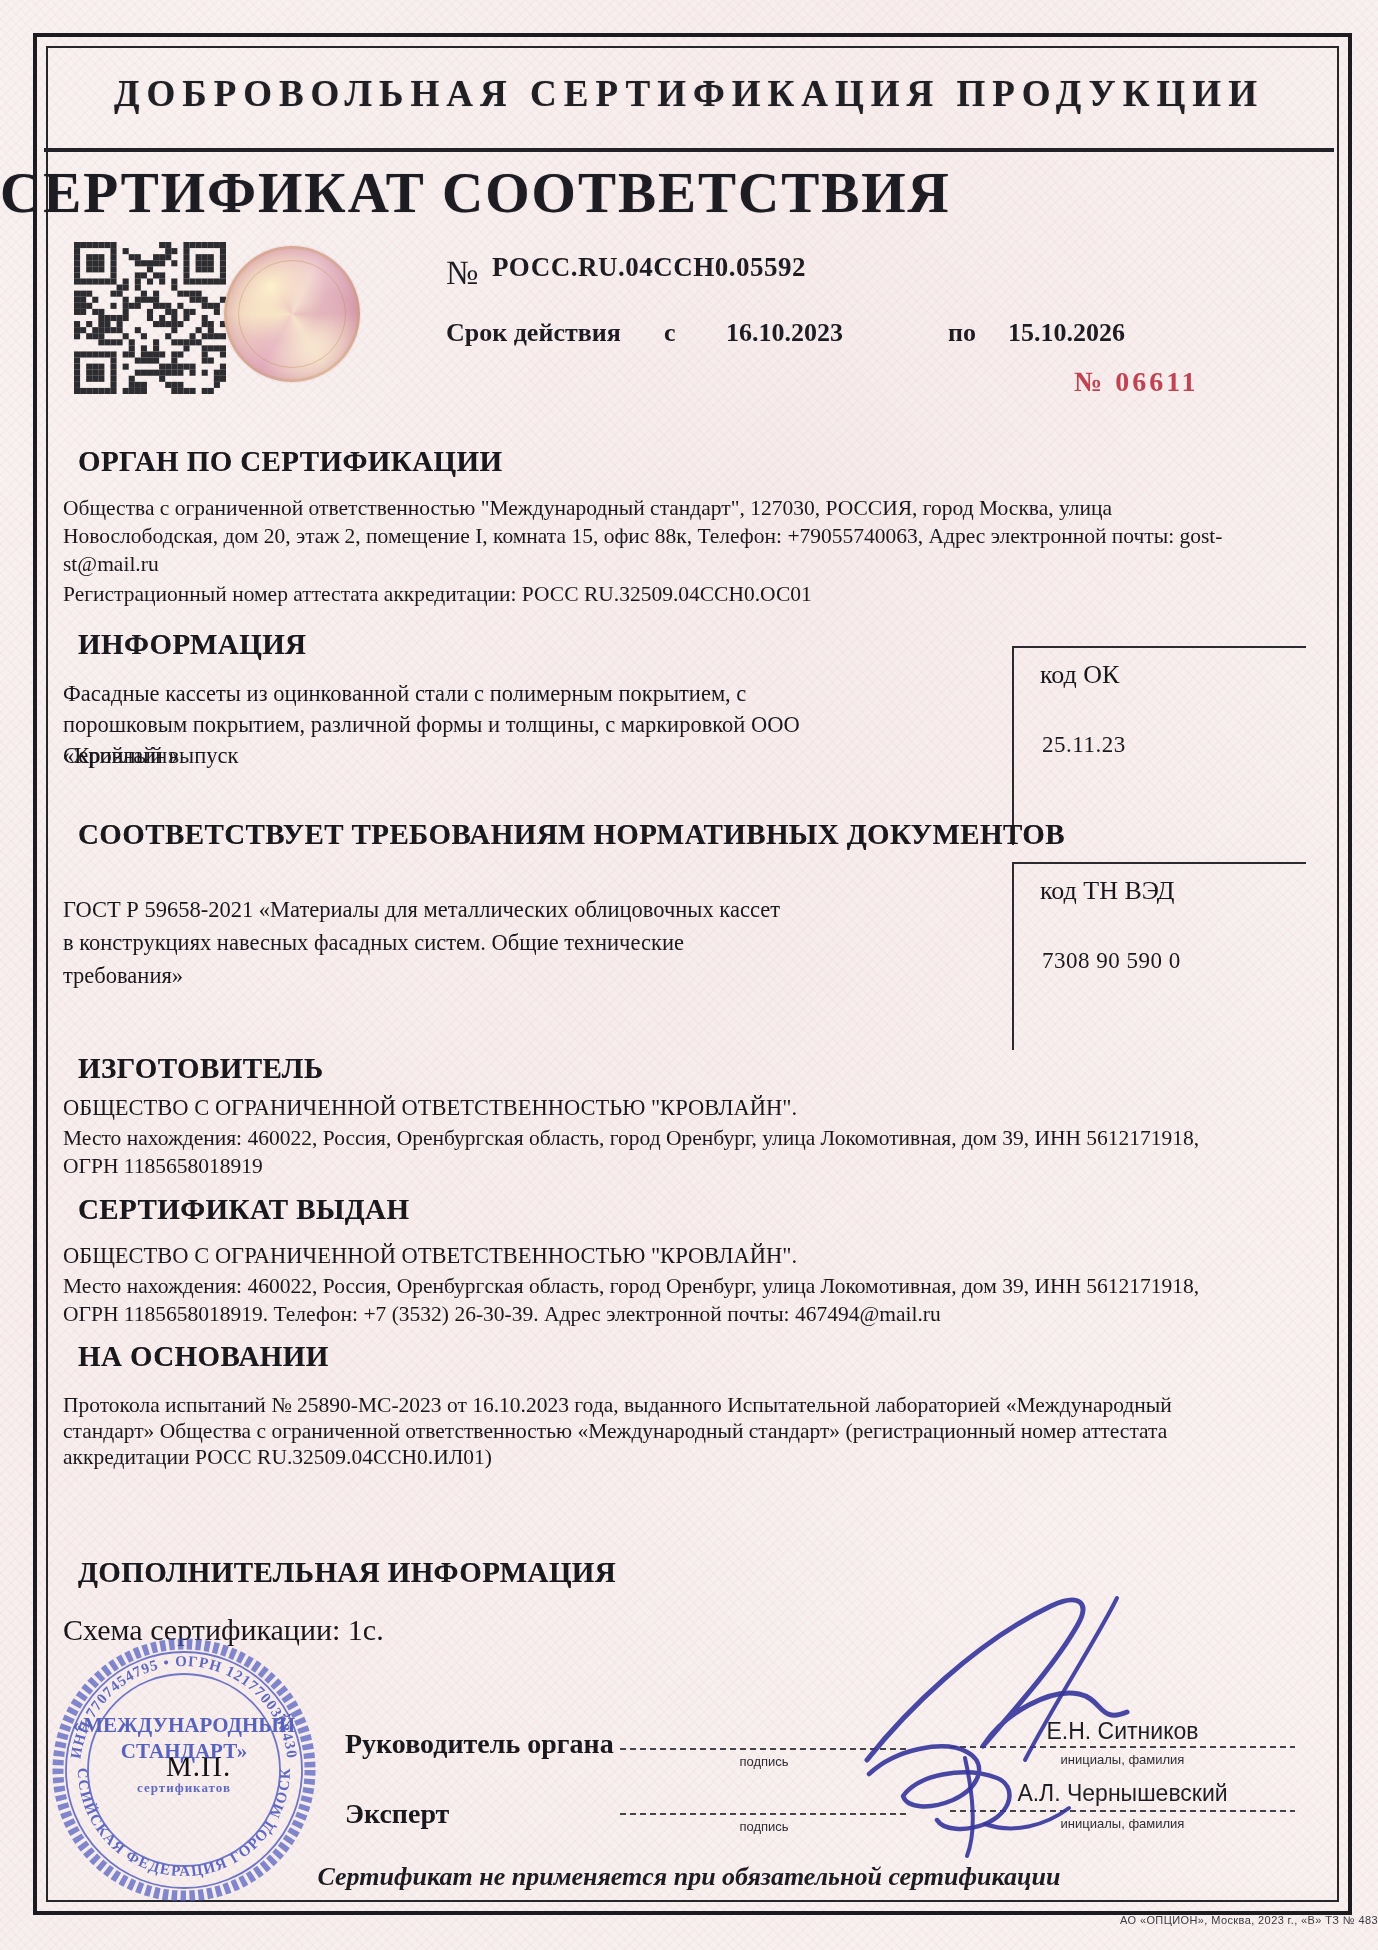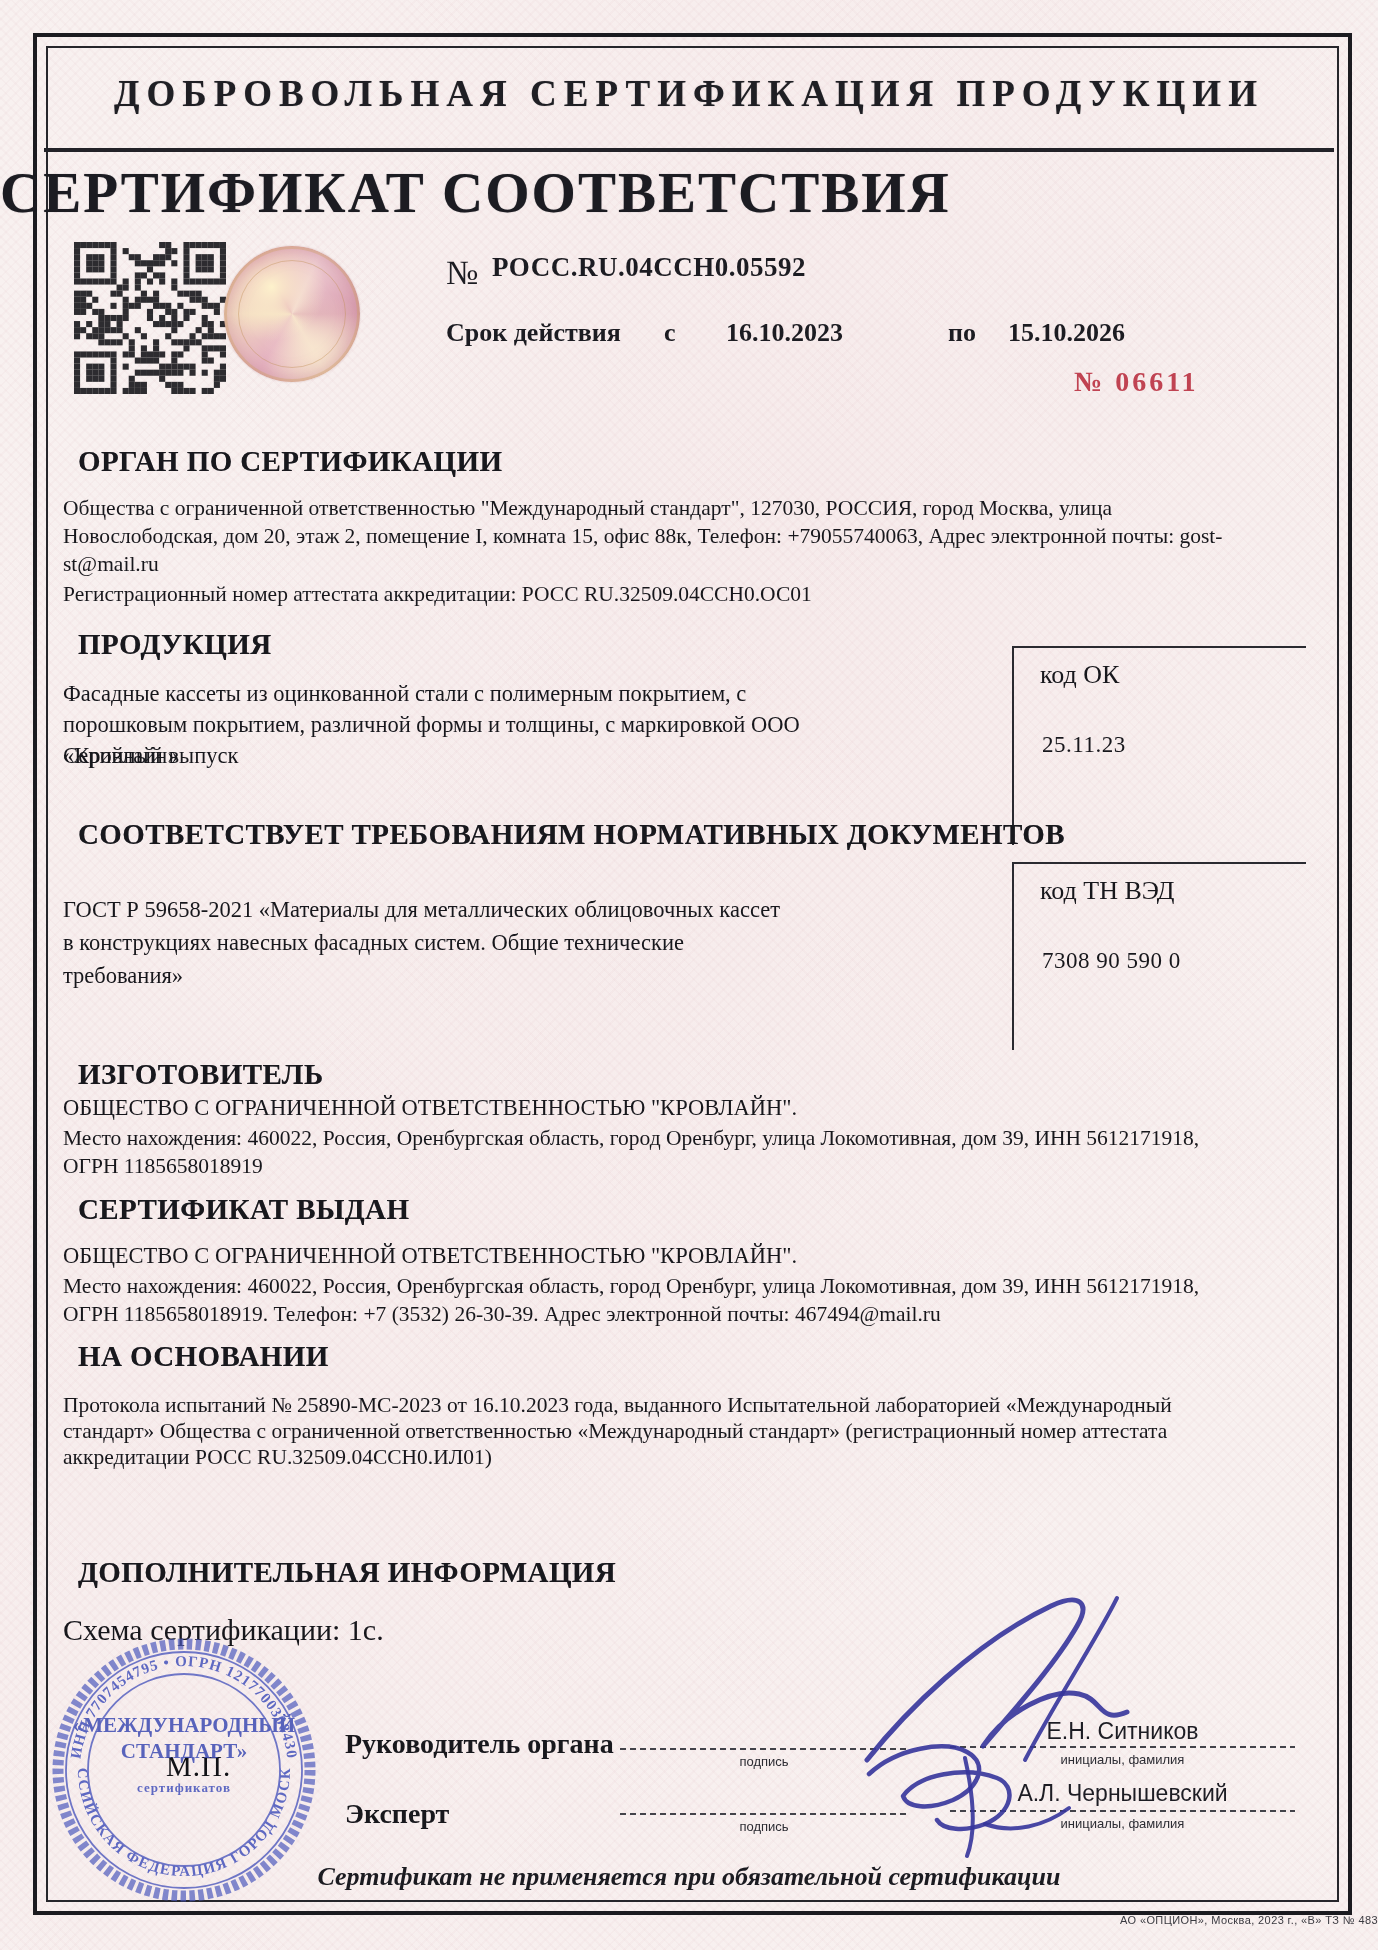--- a/index.html
+++ b/index.html
@@ -389,38 +389,38 @@
   <div class="abs validity v-from">16.10.2023</div>
   <div class="abs validity v-po">по</div>
   <div class="abs validity v-to">15.10.2026</div>
 
   <div class="abs form-no">№ 06611</div>
 
   <div class="abs sec-h" style="top:445px;">ОРГАН ПО СЕРТИФИКАЦИИ</div>
   <div class="abs body-t" style="top:494px; width:1160px;">Общества с ограниченной ответственностью "Международный стандарт", 127030, РОССИЯ, город Москва, улица Новослободская, дом 20, этаж 2, помещение I, комната 15, офис 88к, Телефон: +79055740063, Адрес электронной почты: gost-st@mail.ru</div>
   <div class="abs body-t" style="top:580px; width:1160px;">Регистрационный номер аттестата аккредитации: РОСС RU.32509.04ССН0.ОС01</div>
 
-  <div class="abs sec-h" style="top:628px;">ПРОДУКЦИЯ</div>
+  <div class="abs sec-h" style="top:628px;">ИНФОРМАЦИЯ</div>
   <div class="abs body-t" style="top:678px; width:800px; line-height:31px; font-size:22.5px;">Фасадные кассеты из оцинкованной стали с полимерным покрытием, с порошковым покрытием, различной формы и толщины, с маркировкой ООО «Кровлайн»</div>
   <div class="abs body-t" style="top:742px; width:800px; font-size:22.5px;">Серийный выпуск</div>
 
   <div class="abs code-box" style="left:1012px; top:646px; height:197px;">
     <div class="code-label">код ОК</div>
     <div class="code-value">25.11.23</div>
   </div>
 
   <div class="abs sec-h" style="top:818px;">СООТВЕТСТВУЕТ ТРЕБОВАНИЯМ НОРМАТИВНЫХ ДОКУМЕНТОВ</div>
   <div class="abs body-t" style="top:893px; width:720px; line-height:33px; font-size:22.5px;">ГОСТ Р 59658-2021 «Материалы для металлических облицовочных кассет в конструкциях навесных фасадных систем. Общие технические требования»</div>
 
   <div class="abs code-box" style="left:1012px; top:862px; height:186px;">
     <div class="code-label">код ТН ВЭД</div>
     <div class="code-value">7308 90 590 0</div>
   </div>
 
-  <div class="abs sec-h" style="top:1052px;margin-top:6px;">ИЗГОТОВИТЕЛЬ</div>
+  <div class="abs sec-h" style="top:1052px;">ИЗГОТОВИТЕЛЬ</div>
   <div class="abs body-t caps-line" style="top:1094px; width:1160px;">ОБЩЕСТВО С ОГРАНИЧЕННОЙ ОТВЕТСТВЕННОСТЬЮ "КРОВЛАЙН".</div>
   <div class="abs body-t" style="top:1124px; width:1160px;">Место нахождения: 460022, Россия, Оренбургская область, город Оренбург, улица Локомотивная, дом 39, ИНН 5612171918, ОГРН 1185658018919</div>
 
   <div class="abs sec-h" style="top:1193px;">СЕРТИФИКАТ ВЫДАН</div>
   <div class="abs body-t caps-line" style="top:1242px; width:1160px;">ОБЩЕСТВО С ОГРАНИЧЕННОЙ ОТВЕТСТВЕННОСТЬЮ "КРОВЛАЙН".</div>
   <div class="abs body-t" style="top:1272px; width:1160px;">Место нахождения: 460022, Россия, Оренбургская область, город Оренбург, улица Локомотивная, дом 39, ИНН 5612171918, ОГРН 1185658018919. Телефон: +7 (3532) 26-30-39. Адрес электронной почты: 467494@mail.ru</div>
 
   <div class="abs sec-h" style="top:1340px;">НА ОСНОВАНИИ</div>
   <div class="abs body-t" style="top:1392px; width:1165px; line-height:26px;">Протокола испытаний № 25890-МС-2023 от 16.10.2023 года, выданного Испытательной лабораторией «Международный стандарт» Общества с ограниченной ответственностью «Международный стандарт» (регистрационный номер аттестата аккредитации РОСС RU.32509.04ССН0.ИЛ01)</div>
 

